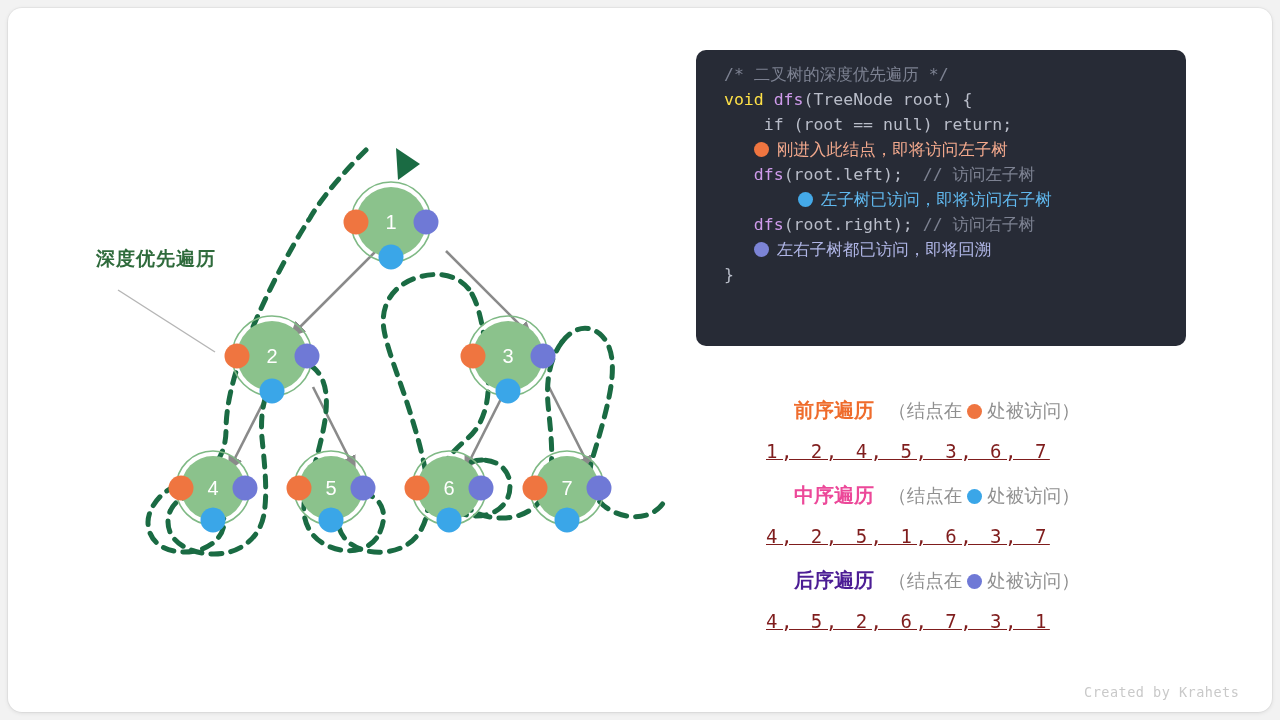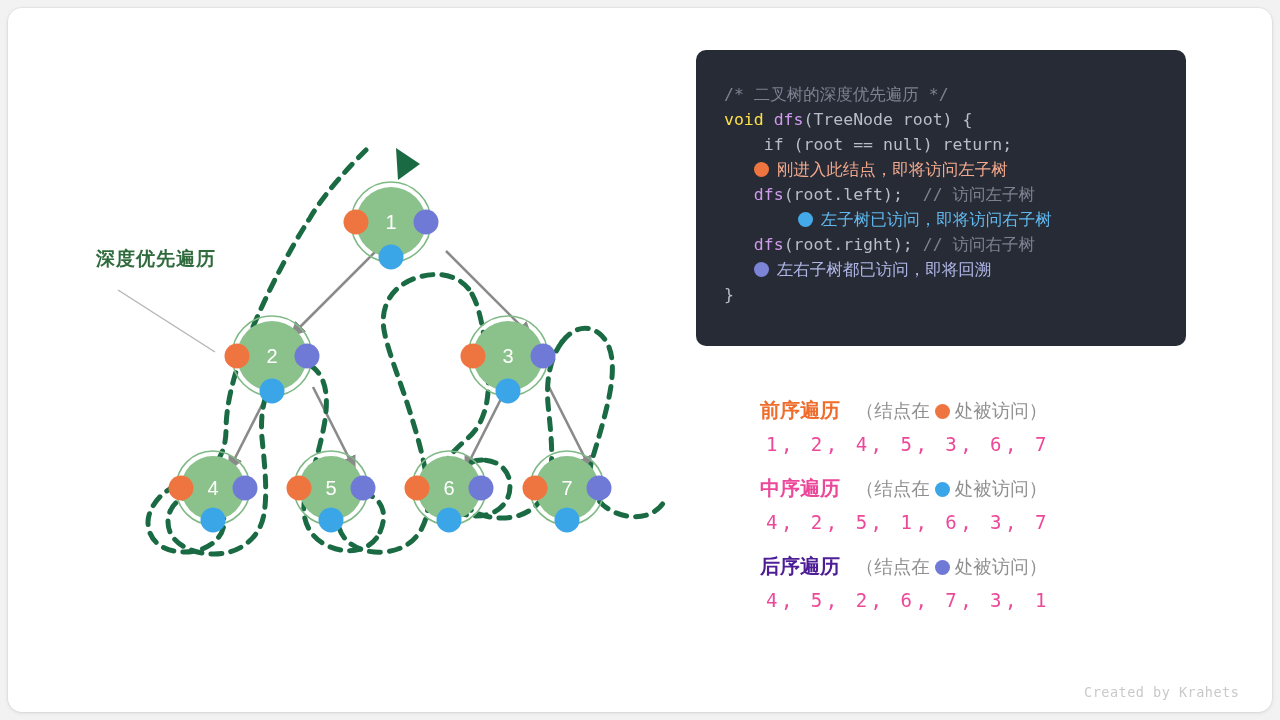--- a/index.html
+++ b/index.html
@@ -22,21 +22,21 @@
   .dfs-label{
     position:absolute;left:88px;top:238px;
     color:#2f6b3c;font-weight:bold;font-size:19px;
     letter-spacing:1px;white-space:nowrap;
   }
 
   
   .codeblock{
     position:absolute;left:688px;top:42px;width:490px;height:296px;
     background:#272b36;border-radius:10px;
-    box-sizing:border-box;padding:32px 0 14px 0;
+    box-sizing:border-box;padding:12px 0 14px 0;
     font-family:"DejaVu Sans Mono","Liberation Mono",monospace;
     font-size:16.5px;line-height:25px;
   }
   .cl{padding-left:28px;white-space:pre;color:#b9bdc9;}
   .c-comment{color:#7d8292;}
   .c-kw{color:#fde047;}
   .c-fn{color:#cf9bec;}
   .c-plain{color:#b9bdc9;}
   .note{white-space:pre;}
   .note .dot{
@@ -47,32 +47,33 @@
   .note-orange .dot{background:#ef7540;}
   .note-blue{color:#61b9ef;margin-left:44px;}
   .note-blue .dot{background:#44a9e8;}
   .note-purple{color:#b0b6e6;}
   .note-purple .dot{background:#7c84d6;}
 
   
   .orders{position:absolute;left:752px;top:385px;width:420px;}
   .order-head{
     font-size:20px;line-height:34px;white-space:nowrap;
-    font-family:Liberation Sans, sans-serif;
+    font-family:Liberation Serif, serif;
+    margin-left:34px;
   }
   .order-head .name{font-weight:bold;}
   .order-head .paren{color:#8f8f8f;font-weight:normal;font-size:18.5px;}
   .order-head .swatch{
     display:inline-block;width:15px;height:15px;border-radius:50%;
     vertical-align:-2px;margin:0 5px;
   }
   .order-seq{
     font-family:"DejaVu Sans Mono","Liberation Mono",monospace;
-    font-size:19px;color:#ec4899;letter-spacing:3.5px;
-    margin:5px 0 16px 6px;white-space:pre;
+    font-size:19px;color:#7f1d1d;letter-spacing:3.5px;
+    margin:12px 0 16px 6px;white-space:pre;text-decoration:underline;
   }
   .pre .name{color:#ef6c2c;}
   .pre .swatch{background:#ef7540;}
   .in .name{color:#ec4899;}
   .in .swatch{background:#3aa6e8;}
   .post .name{color:#4c1d95;}
   .post .swatch{background:#6f79d6;}
 
   .watermark{
     position:absolute;left:1076px;top:676px;

